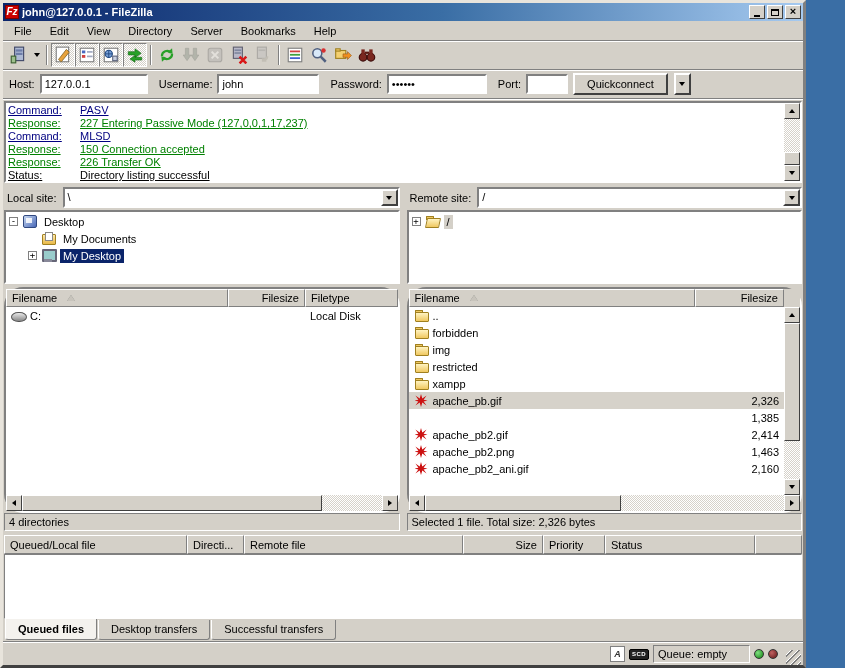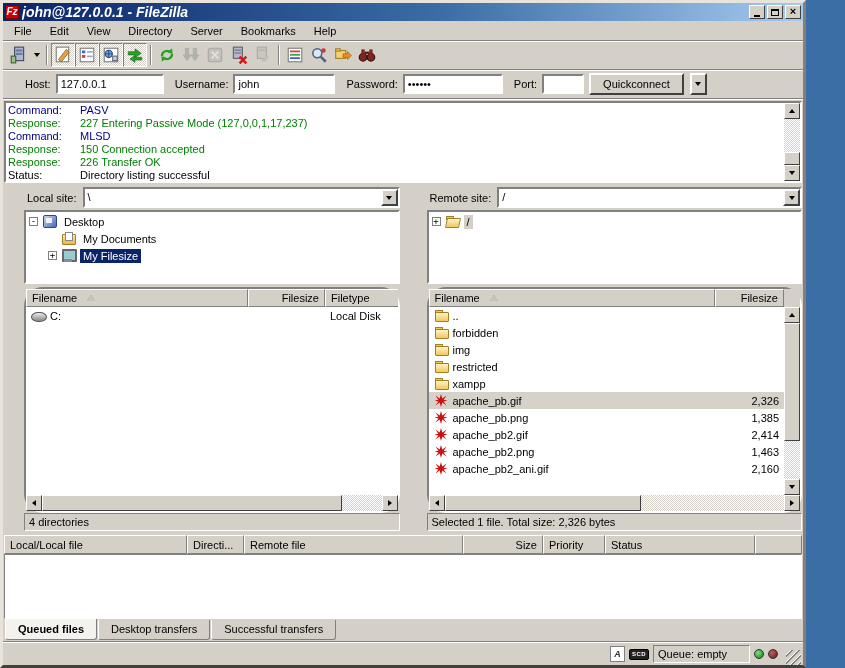--- a/index.html
+++ b/index.html
@@ -14,21 +14,21 @@
     display:flex;flex-direction:column;overflow:hidden;
   }
   .bevel-in{border:1px solid;border-color:#808080 #FFFFFF #FFFFFF #808080;}
   .field{border:2px solid;border-color:#808080 #FFFFFF #FFFFFF #808080;background:#FFF;}
   .btn3d{border:2px solid;border-color:#FFFFFF #404040 #404040 #FFFFFF;background:#D4D0C8;}
   
   .titlebar{height:18px;flex:0 0 18px;background:linear-gradient(to right,#0A246A,#3A6EA5 55%,#A6CAF0);
     display:flex;align-items:center;padding:0 2px;color:#fff;}
   .app-icon{width:14px;height:14px;background:#CC0000;border:1px solid #7A0000;color:#fff;
     font-weight:bold;font-style:italic;font-size:10px;line-height:12px;text-align:center;margin-right:3px;flex:0 0 14px;}
-  .title-text{font-weight:bold;font-size:14px;flex:1;white-space:nowrap;overflow:hidden;font-style:italic;}
+  .title-text{font-weight:bold;font-size:11px;flex:1;white-space:nowrap;overflow:hidden;}
   .winbtn{width:16px;height:14px;margin-left:2px;display:flex;align-items:center;justify-content:center;
     background:#D4D0C8;border:1px solid;border-color:#FFF #404040 #404040 #FFF;color:#000;font-size:9px;line-height:1;}
   .winbtn .minglyph{width:6px;height:2px;background:#000;margin-top:7px;}
   .winbtn .maxglyph{width:8px;height:7px;border:1px solid #000;border-top-width:2px;}
   .winbtn .closeglyph{font-weight:bold;font-size:11px;margin-top:-1px;}
   
   .menubar{height:20px;flex:0 0 20px;display:flex;align-items:center;padding:0 2px;
     border-bottom:1px solid #808080;box-shadow:0 1px 0 #FFF;}
   .menu-item{padding:2px 9px;cursor:default;}
   
@@ -43,42 +43,42 @@
   
   .quickbar{height:29px;flex:0 0 29px;display:flex;align-items:center;padding:0 6px;gap:5px;
     border-bottom:1px solid #808080;box-shadow:0 1px 0 #FFF;}
   .quickbar label{margin-left:6px;}
   .qinput{height:20px;font-family:"Liberation Sans",sans-serif;font-size:11px;padding:1px 3px;outline:none;}
   .qc-btn{height:22px;padding:2px 12px;font-family:"Liberation Sans",sans-serif;font-size:11px;}
   .qc-dd{width:17px;height:22px;display:flex;align-items:center;justify-content:center;margin-left:1px;}
   
   .logpane{height:82px;flex:0 0 82px;margin:2px 1px 0 1px;display:flex;background:#FFF;}
   .logrows{flex:1;overflow:hidden;padding:1px 2px;}
-  .logrow{display:flex;line-height:13px;white-space:nowrap;}
+  .logrow{display:flex;line-height:13px;white-space:nowrap;text-decoration:underline;}
   .logrow .loglabel{width:72px;flex:0 0 72px;}
   .logrow[data-type="command"]{color:#000080;}
   .logrow[data-type="response"]{color:#008000;}
   .logrow[data-type="status"]{color:#000000;}
   
   .vscroll{width:16px;flex:0 0 16px;display:flex;flex-direction:column;
     background:repeating-conic-gradient(#FFFFFF 0 25%,#D6D2CA 0 50%) 0 0/2px 2px;}
   .hscroll{height:16px;flex:0 0 16px;display:flex;
     background:repeating-conic-gradient(#FFFFFF 0 25%,#D6D2CA 0 50%) 0 0/2px 2px;}
   .sbtn{width:16px;height:16px;flex:0 0 16px;display:flex;align-items:center;justify-content:center;
     background:#D4D0C8;border:1px solid;border-color:#FFF #404040 #404040 #FFF;}
   .thumb-v{width:16px;background:#D4D0C8;border:1px solid;border-color:#FFF #404040 #404040 #FFF;}
   .thumb-h{height:16px;background:#D4D0C8;border:1px solid;border-color:#FFF #404040 #404040 #FFF;}
   .tri{width:0;height:0;}
   .tri.up{border-left:3px solid transparent;border-right:3px solid transparent;border-bottom:4px solid #000;}
   .tri.down{border-left:3px solid transparent;border-right:3px solid transparent;border-top:4px solid #000;}
   .tri.left{border-top:3px solid transparent;border-bottom:3px solid transparent;border-right:4px solid #000;}
   .tri.right{border-top:3px solid transparent;border-bottom:3px solid transparent;border-left:4px solid #000;}
   
   .panes{flex:1;display:flex;margin:4px 1px 0 1px;min-height:0;}
-  .pane{flex:1;display:flex;flex-direction:column;min-width:0;padding-left:20px;}
+  .pane{flex:1;display:flex;flex-direction:column;min-width:0;}
   .pane-splitter{width:7px;flex:0 0 7px;}
   .sitebar{height:21px;flex:0 0 21px;display:flex;align-items:center;}
   .sitelabel{padding:0 6px 0 3px;}
   .combo{flex:1;display:flex;height:21px;}
   .combo .combo-text{flex:1;padding:2px 3px;overflow:hidden;white-space:nowrap;}
   .combo-dd{width:17px;height:17px;margin:0;display:flex;align-items:center;justify-content:center;flex:0 0 17px;}
   .treebox{height:74px;flex:0 0 74px;margin-top:2px;background:#FFF;overflow:hidden;padding:1px 0;}
   .tree-row{display:flex;align-items:center;height:17px;white-space:nowrap;}
   .tree-row[data-level="1"]{padding-left:19px;}
   .expander{width:9px;height:9px;flex:0 0 9px;border:1px solid #808080;background:#FFF;
@@ -284,21 +284,21 @@
         <circle cx="4.5" cy="10" r="3.4" fill="#7A2820" stroke="#3A0A08"></circle>
         <circle cx="11.5" cy="10" r="3.4" fill="#7A2820" stroke="#3A0A08"></circle>
         <rect x="3" y="3" width="3" height="5" fill="#7A2820"></rect>
         <rect x="10" y="3" width="3" height="5" fill="#7A2820"></rect>
         <rect x="6" y="5" width="4" height="2" fill="#5A1810"></rect>
       </svg>
     </div>
   </div>
 
   <div class="quickbar">
-    <label style="margin-left:16px">Host:</label>
+    <label style="margin-left:0">Host:</label>
     <input class="field qinput" style="width: 108px;" value="127.0.0.1">
     <label>Username:</label>
     <input class="field qinput" style="width: 102px;" value="john">
     <label>Password:</label>
     <input class="field qinput" style="width: 100px;" value="••••••">
     <label>Port:</label>
     <input class="field qinput" style="width: 42px;" value="">
     <button class="btn3d qc-btn">Quickconnect</button>
     <div class="btn3d qc-dd">
         <span class="tri down"></span>
@@ -372,21 +372,21 @@
 
           <div class="tree-row" data-level="1">
             <span class="expander" data-exp=""></span>
             <span class="ticon" data-icon="documents"></span>
             <span class="tree-label" data-selected="false">My Documents</span>
           </div>
 
           <div class="tree-row" data-level="1">
             <span class="expander" data-exp="+">+</span>
             <span class="ticon" data-icon="computer"></span>
-            <span class="tree-label" data-selected="true">My Filesize</span>
+            <span class="tree-label" data-selected="true">My Desktop</span>
           </div>
         </div>
       <div class="listwrap field">
         <div class="listhead">
           <div class="hcell" style="width:222px;flex:0 0 222px">
             <span>Filename</span>
             <span class="sort-asc"></span>
           </div>
           <div class="hcell right" style="width:77px;flex:0 0 77px">
             <span>Filesize</span>
@@ -503,24 +503,20 @@
 
               <div class="lrow" data-selected="true">
                 <span class="lcell" style="width:286px;flex:0 0 286px">
                   <span class="ticon" data-icon="image"></span>
                   <span>apache_pb.gif</span>
                 </span>
                 <span class="lcell right" style="flex:1">2,326</span>
               </div>
 
               <div class="lrow" data-selected="false">
-                <span class="lcell" style="width:286px;flex:0 0 286px">
-                  <span class="ticon" data-icon="image"></span>
-                  <span>apache_pb.png</span>
-                </span>
                 <span class="lcell right" style="flex:1">1,385</span>
               </div>
 
               <div class="lrow" data-selected="false">
                 <span class="lcell" style="width:286px;flex:0 0 286px">
                   <span class="ticon" data-icon="image"></span>
                   <span>apache_pb2.gif</span>
                 </span>
                 <span class="lcell right" style="flex:1">2,414</span>
               </div>
@@ -565,21 +561,21 @@
       </div>
       <div class="pane-status bevel-in">
         <span>Selected 1 file. Total size: 2,326 bytes</span>
       </div>
     </div>
   </div>
 
   <div class="queuewrap">
     <div class="listhead" style="flex:0 0 19px;height:19px">
       <div class="hcell" style="width:183px;flex:0 0 183px">
-          <span>Local/Local file</span>
+          <span>Queued/Local file</span>
         </div>
       <div class="hcell" style="width:57px;flex:0 0 57px">
           <span>Directi...</span>
         </div>
       <div class="hcell" style="width:219px;flex:0 0 219px">
           <span>Remote file</span>
         </div>
       <div class="hcell right" style="width:80px;flex:0 0 80px">
           <span>Size</span>
         </div>

